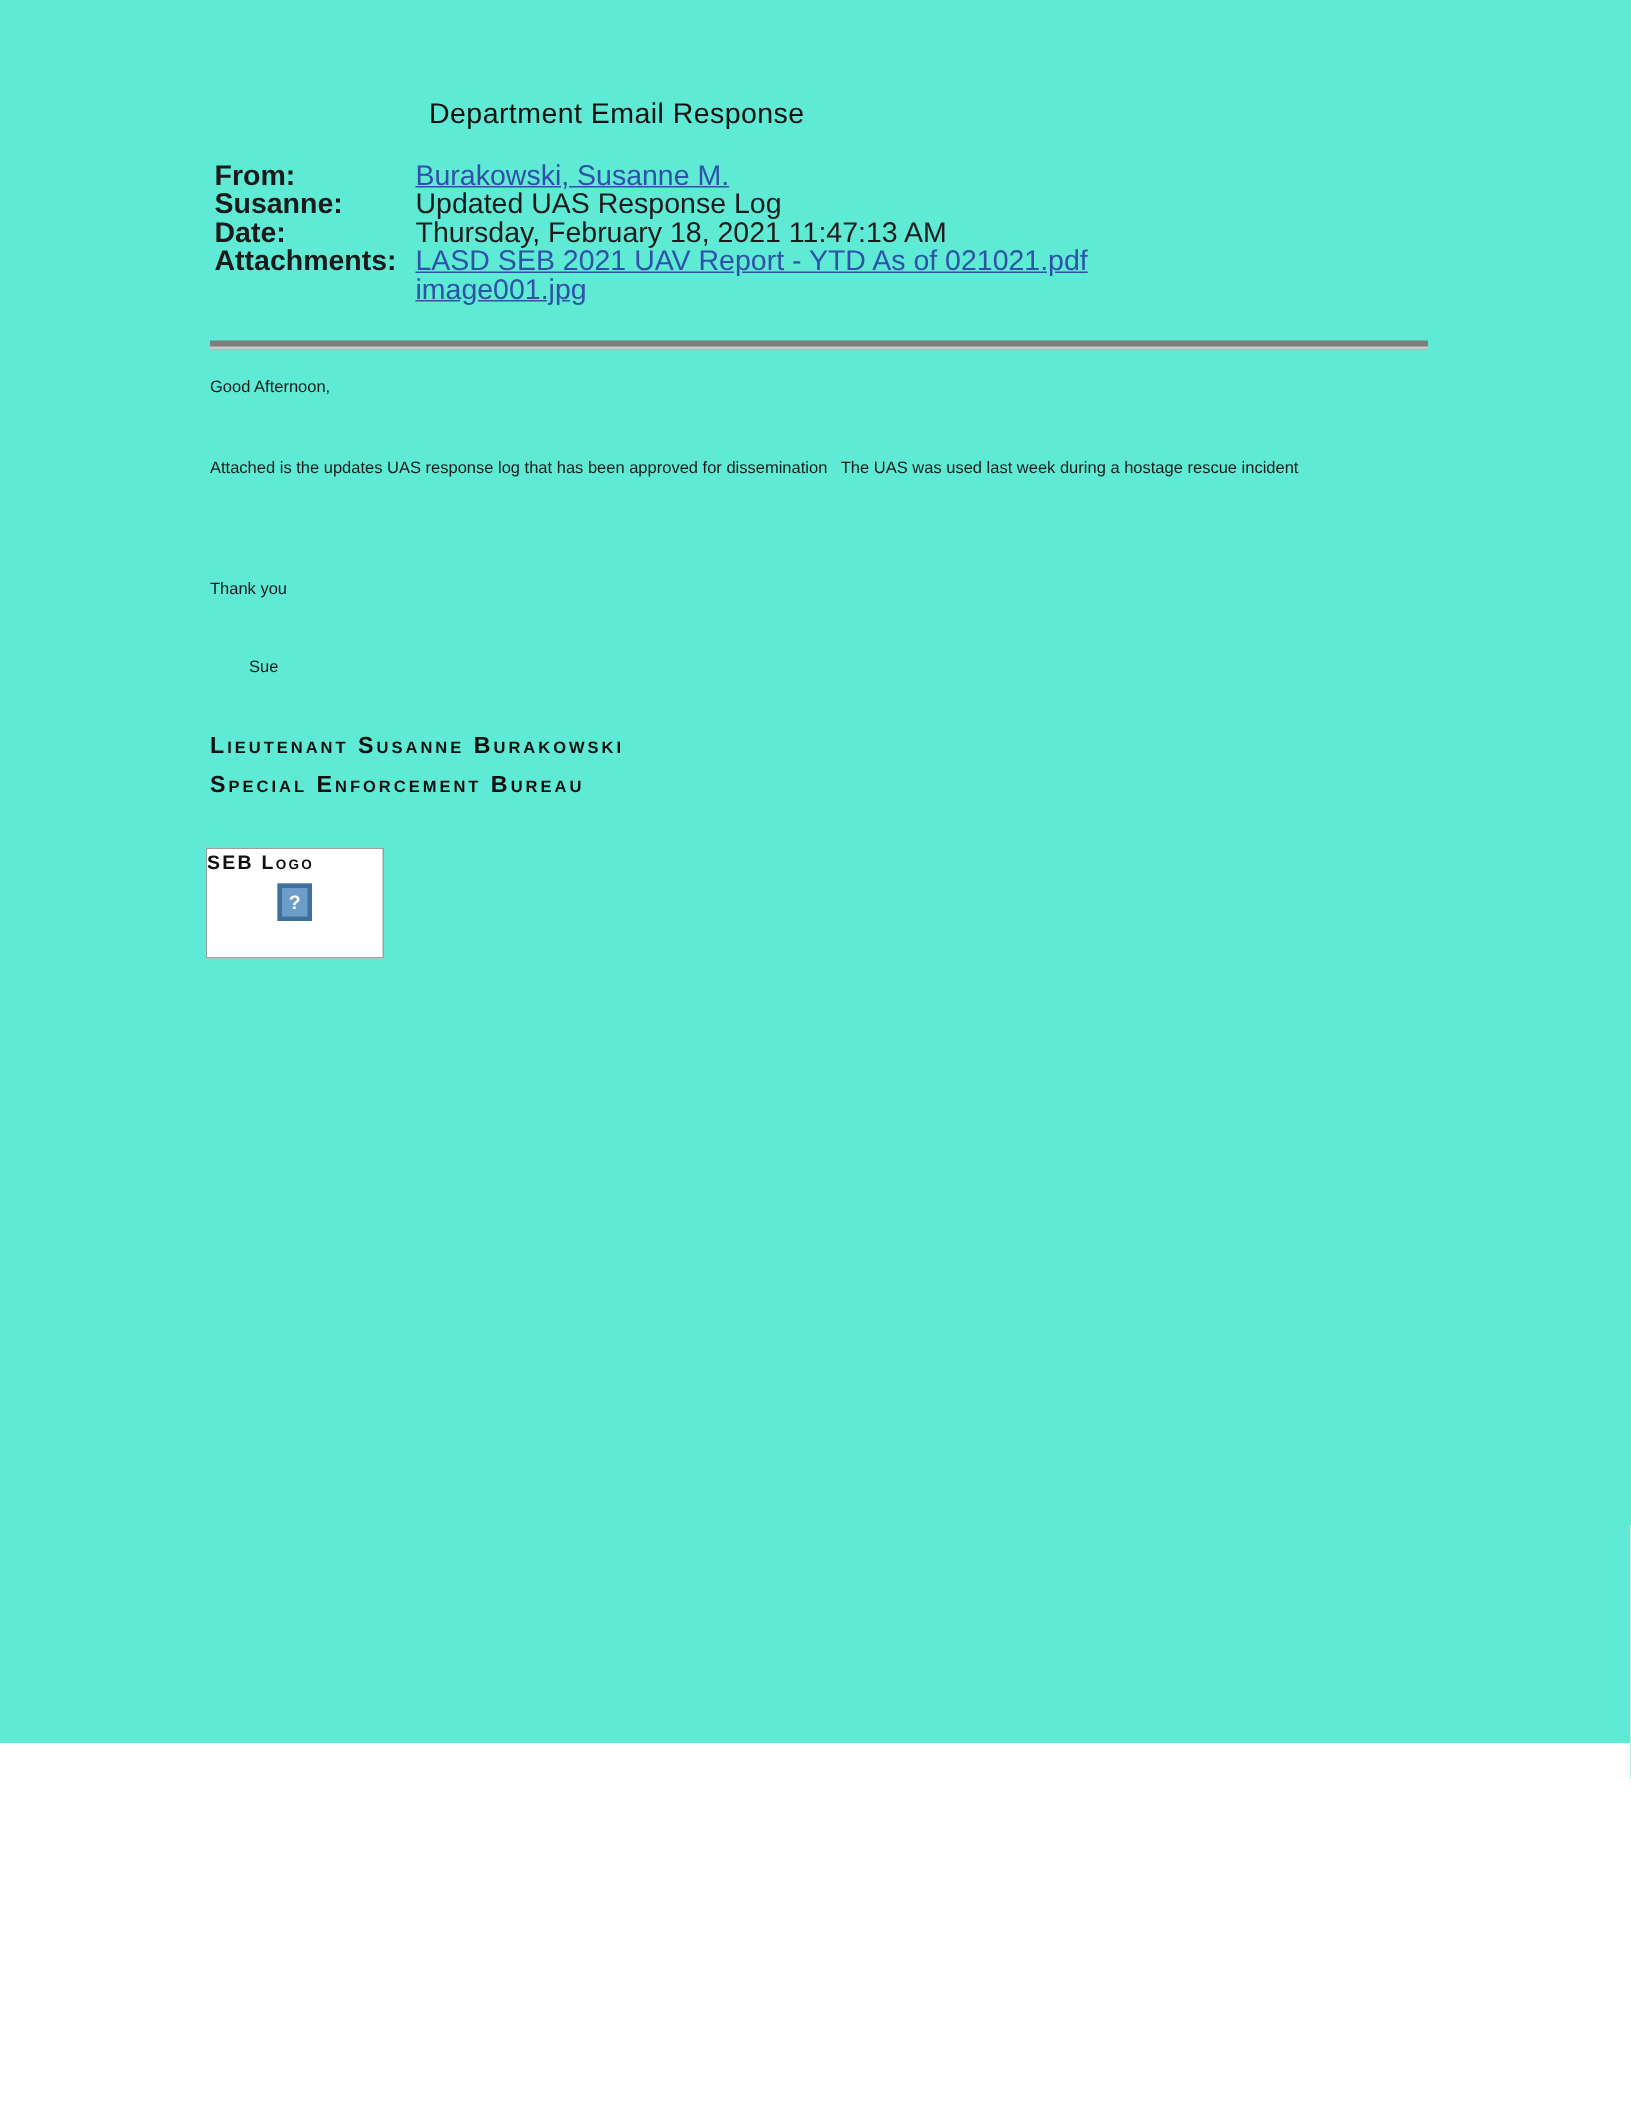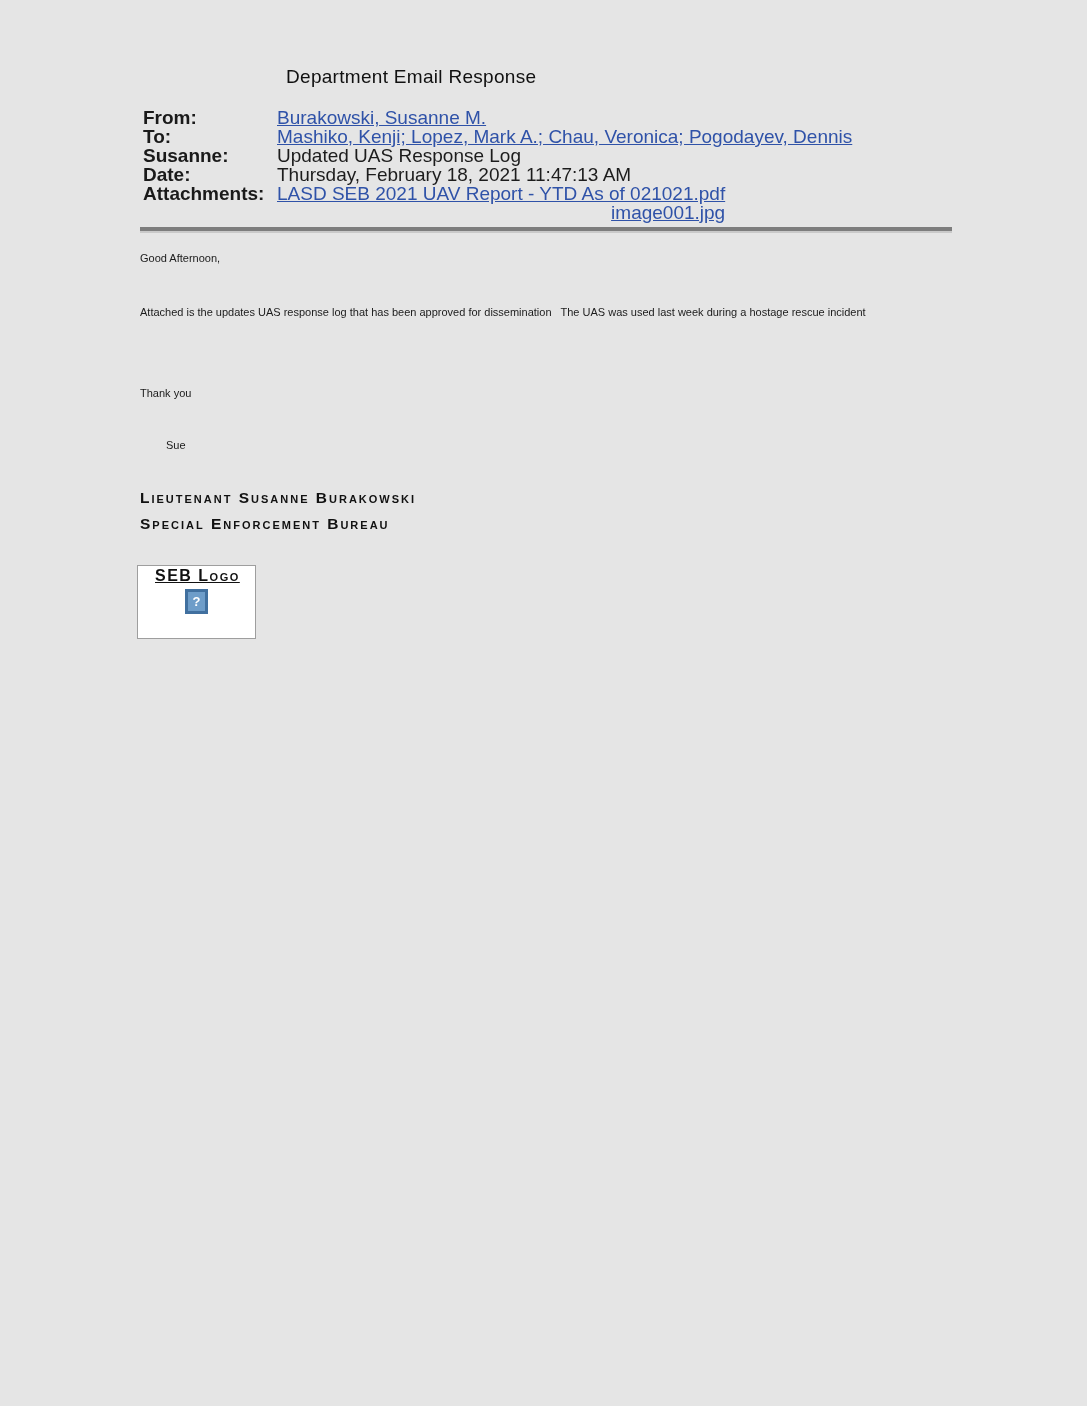--- a/index.html
+++ b/index.html
@@ -3,22 +3,22 @@
 <meta charset="utf-8">
 <style>
   html, body {
     margin: 0;
     padding: 0;
     background: #ffffff;
   }
   #page {
     position: relative;
     width: 1087px;
-    height: 1406px;
-    background: #e5e5e5;
+    height: 1162px;
+    background: #5eead4;
     font-family: "Liberation Sans", sans-serif;
     color: #1c1c1c;
     overflow: hidden;
   }
   .abs { position: absolute; }
 
   
   #doc-title {
     left: 286px;
     top: 66px;
@@ -40,21 +40,20 @@
     font-size: 19px;
   }
   .hdr-label {
     width: 134px;
     flex: 0 0 134px;
     font-weight: bold;
     color: #1a1a1a;
   }
   .hdr-value {
     color: #1c1c1c;
-    text-align: right;
   }
   .hdr-link {
     color: #2f52a8;
     text-decoration: underline;
     cursor: pointer;
   }
   .attachment-stack { display: flex; flex-direction: column; }
 
   
   #separator {
@@ -94,29 +93,28 @@
   #logo-box {
     left: 137px;
     top: 565px;
     width: 117px;
     height: 72px;
     border: 1px solid #9e9e9e;
     background: #ffffff;
   }
   #logo-alt-text {
     position: absolute;
-    left: 17px;
+    left: 0;
     top: 1px;
-    font-size: 16px;
+    font-size: 13px;
     font-weight: bold;
     font-variant: small-caps;
     letter-spacing: 1.5px;
     color: #111111;
     white-space: nowrap;
-    text-decoration: underline;
   }
   #broken-image-icon {
     position: absolute;
     left: 47px;
     top: 23px;
     width: 17px;
     height: 19px;
     background: #6e9dc9;
     border: 3px solid #41709f;
     color: #ffffff;
@@ -145,24 +143,20 @@
 <div id="page">
 
   <div id="doc-title" class="abs">Department Email Response</div>
 
   <div id="email-header" class="abs">
     <div class="hdr-row">
       <span class="hdr-label">From:</span>
       <span class="hdr-value hdr-link">Burakowski, Susanne M.</span>
     </div>
     <div class="hdr-row">
-      <span class="hdr-label">To:</span>
-      <span class="hdr-value hdr-link">Mashiko, Kenji; Lopez, Mark A.; Chau, Veronica; Pogodayev, Dennis</span>
-    </div>
-    <div class="hdr-row">
       <span class="hdr-label">Susanne:</span>
       <span class="hdr-value">Updated UAS Response Log</span>
     </div>
     <div class="hdr-row">
       <span class="hdr-label">Date:</span>
       <span class="hdr-value">Thursday, February 18, 2021 11:47:13 AM</span>
     </div>
     <div class="hdr-row">
       <span class="hdr-label">Attachments:</span>
       <span class="attachment-stack">

